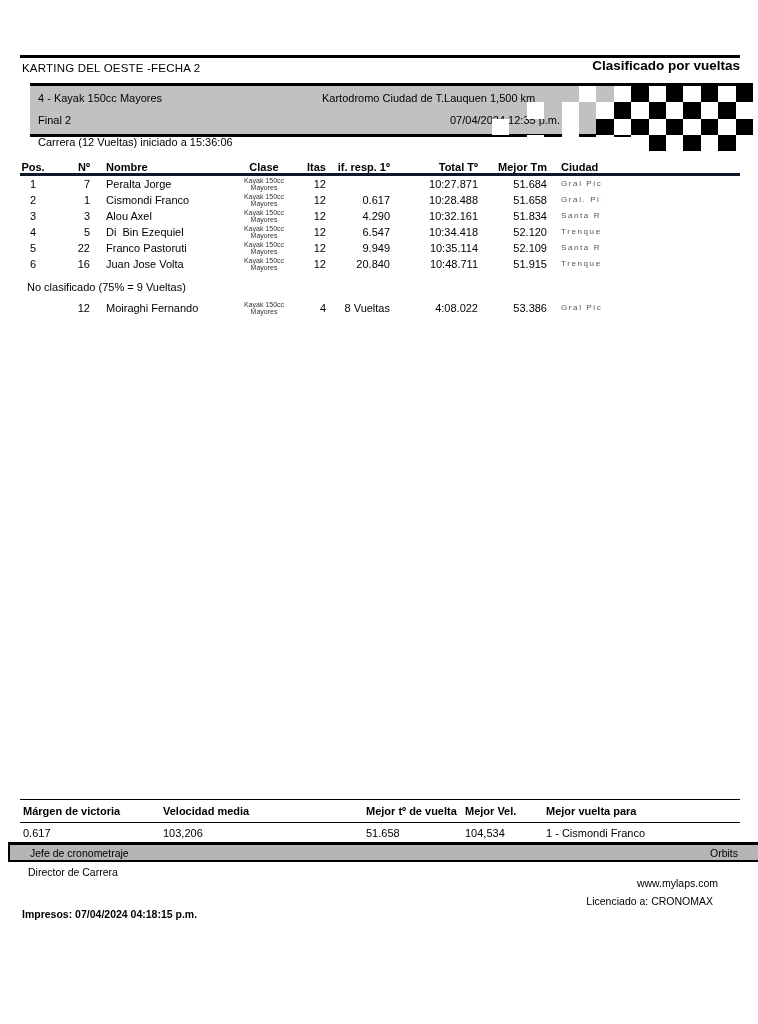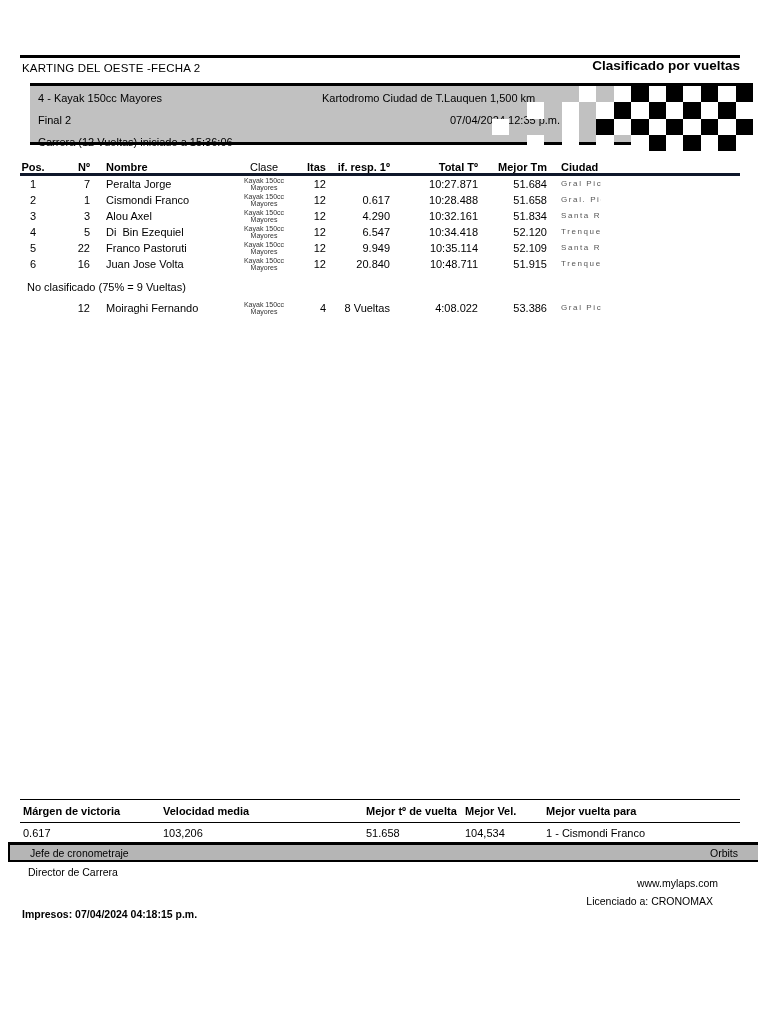--- a/index.html
+++ b/index.html
@@ -3,41 +3,41 @@
 <meta charset="utf-8">
 <style>
   * { margin:0; padding:0; box-sizing:border-box; }
   html,body { width:758px; height:1024px; background:#fff; font-family:"Liberation Sans", sans-serif; color:#000; }
   #page { position:relative; width:758px; height:1024px; background:#fff; overflow:hidden; }
 
   .rule-top { position:absolute; left:20px; right:18px; top:55px; height:3px; background:#000; }
   .title-left { position:absolute; left:22px; top:62px; font-size:11.5px; letter-spacing:.2px; }
   .title-right { position:absolute; right:18px; top:58px; font-size:13.5px; font-weight:bold; }
 
-  .band { position:absolute; left:30px; top:83px; width:723px; height:62px; background:#c1c1c1;
+  .band { position:absolute; left:30px; top:83px; width:723px; height:54px; background:#c1c1c1;
           border-top:3px solid #000; border-bottom:3px solid #000; }
   .band .txt { position:absolute; font-size:11px; white-space:nowrap; }
   .band .class-name { left:8px; top:6px; }
   .band .track { left:292px; top:6px; }
   .band .session { left:8px; top:28px; }
   .band .datetime { left:420px; top:28px; }
   .band .race-info { left:8px; top:50px; }
   .checker { position:absolute; right:0; top:0; width:261px; height:65px;
              display:grid; grid-template-columns:repeat(15,1fr); grid-template-rows:repeat(4,1fr); }
   .checker div { width:100%; height:100%; }
 
   .results { position:absolute; left:20px; top:161px; width:720px; }
   .tgrid { display:grid; grid-template-columns:26px 44px 142px 64px 30px 64px 88px 69px 1fr; align-items:center; }
   .thead { height:15px; border-bottom:3px solid #0f172a; font-weight:bold; font-size:11px; }
   .trow { height:16px; font-size:11px; }
   .c-pos { text-align:center; }
   .c-num { text-align:right; }
   .c-name { text-align:left; padding-left:16px; white-space:pre; }
   .c-clase { text-align:center; font-size:7px; color:#333; }
-  .c-clase-h { text-align:center; font-size:11px; font-weight:normal; }
+  .c-clase-h { text-align:center; font-size:11px; font-weight:bold; }
   .c-ltas, .c-dif, .c-total, .c-best { text-align:right; }
   .c-city { text-align:left; padding-left:14px; }
   .c-city span { display:inline-block; width:40px; overflow:hidden; white-space:nowrap;
                  font-size:8px; letter-spacing:1.6px; color:#555; }
   .thead .c-city { font-size:11px; font-weight:bold; color:#000; }
   .nc-label { margin-top:9px; padding-left:7px; font-size:11px; height:14px; }
   .nc-row { margin-top:5px; }
 
   .summary { position:absolute; left:20px; top:799px; width:720px; border-top:1px solid #000; }
   .sgrid { display:grid; grid-template-columns:140px 203px 99px 81px 1fr; align-items:center; }

